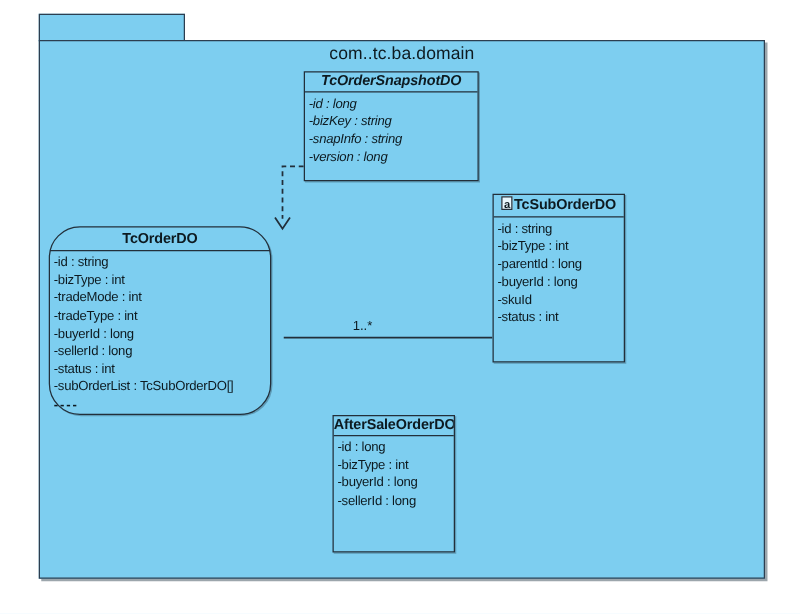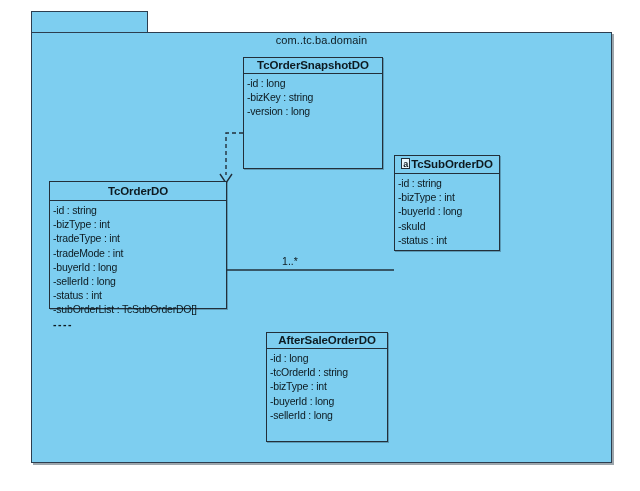--- a/index.html
+++ b/index.html
@@ -18,21 +18,21 @@
     position: absolute; left: 31px; top: 11px; width: 117px; height: 22px;
     background: #7dcef0; border: 1.5px solid #2c3e50;
   }
   .pkg-body {
     position: absolute; left: 31px; top: 32px; width: 581px; height: 431px;
     background: #7dcef0; border: 1.5px solid #2c3e50;
     box-shadow: 2px 2px 0 rgba(35,58,72,0.45);
   }
   .pkg-name {
     position: absolute; left: 31px; top: 34px; width: 581px;
-    text-align: center; font-size: 11px; font-weight: 400;
+    text-align: center; font-size: 14px; font-weight: 400;
     letter-spacing: 0.1px;
   }
 
   
   .uml-class {
     position: absolute; background: #7dcef0;
     border: 1.5px solid #222f3a;
     box-shadow: 1px 1px 0 rgba(35,58,72,0.35);
   }
   .uml-class .title {
@@ -48,27 +48,27 @@
   }
   .attr.dashes { letter-spacing: 1.5px; font-weight: bold; }
 
   .badge-a {
     display: inline-block; width: 9px; height: 11px; line-height: 11px;
     background: #e9f7fd; border: 1px solid #222f3a;
     font-size: 9px; font-weight: bold; text-align: center;
     vertical-align: 1px; margin-right: 1px;
   }
 
-  #cls-snapshot  { left: 243px; top: 57px;  width: 140px; height: 112px;  }
+  #cls-snapshot  { left: 243px; top: 57px;  width: 140px; height: 88px; font-style: italic;  }
   #cls-snapshot .title { height: 16px; line-height: 15px; }
-  #cls-order     { left: 49px;  top: 181px; width: 178px; height: 128px; }
+  #cls-order     { left: 39px;  top: 181px; width: 178px; height: 151px; border-radius: 25px; }
   #cls-order .title { height: 19px; line-height: 18px; }
-  #cls-suborder  { left: 394px; top: 155px; width: 106px; height: 96px; }
+  #cls-suborder  { left: 394px; top: 155px; width: 106px; height: 135px; }
   #cls-suborder .title { height: 18px; line-height: 17px; }
-  #cls-aftersale { left: 266px; top: 332px; width: 122px; height: 110px; }
+  #cls-aftersale { left: 266px; top: 332px; width: 98px; height: 110px; }
   #cls-aftersale .title { height: 16px; line-height: 15px; }
 
   
   svg.connectors {
     position: absolute; left: 0; top: 0; width: 640px; height: 491px;
     pointer-events: none;
   }
   .multiplicity {
     position: absolute; left: 268px; top: 255px; width: 44px;
     text-align: center; font-size: 10.5px; font-weight: 400;
@@ -88,54 +88,55 @@
     <polyline points="220,174 226,183 232,174" fill="none" stroke="#222f3a" stroke-width="1.4"></polyline>
     <line x1="227" y1="270" x2="394" y2="270" stroke="#222f3a" stroke-width="1.4"></line>
   </svg>
   <div class="multiplicity">1..*</div>
 
   <div class="uml-class" id="cls-snapshot">
     <div class="title">TcOrderSnapshotDO</div>
     <div class="attrs">
       <span class="attr">-id : long</span>
       <span class="attr">-bizKey : string</span>
+      <span class="attr">-snapInfo : string</span>
       <span class="attr">-version : long</span>
     </div>
   </div>
 
   <div class="uml-class" id="cls-order">
     <div class="title">TcOrderDO</div>
     <div class="attrs">
       <span class="attr">-id : string</span>
       <span class="attr">-bizType : int</span>
+      <span class="attr">-tradeMode : int</span>
       <span class="attr">-tradeType : int</span>
-      <span class="attr">-tradeMode : int</span>
       <span class="attr">-buyerId : long</span>
       <span class="attr">-sellerId : long</span>
       <span class="attr">-status : int</span>
       <span class="attr">-subOrderList : TcSubOrderDO[]</span>
       <span class="attr dashes">----</span>
     </div>
   </div>
 
   <div class="uml-class" id="cls-suborder">
     <div class="title"><span class="badge-a">a</span><span>TcSubOrderDO</span></div>
     <div class="attrs">
       <span class="attr">-id : string</span>
       <span class="attr">-bizType : int</span>
+      <span class="attr">-parentId : long</span>
       <span class="attr">-buyerId : long</span>
       <span class="attr">-skuId</span>
       <span class="attr">-status : int</span>
     </div>
   </div>
 
   <div class="uml-class" id="cls-aftersale">
     <div class="title">AfterSaleOrderDO</div>
     <div class="attrs">
       <span class="attr">-id : long</span>
-      <span class="attr">-tcOrderId : string</span>
       <span class="attr">-bizType : int</span>
       <span class="attr">-buyerId : long</span>
       <span class="attr">-sellerId : long</span>
     </div>
   </div>
 
 </div>
 
 </body></html>

